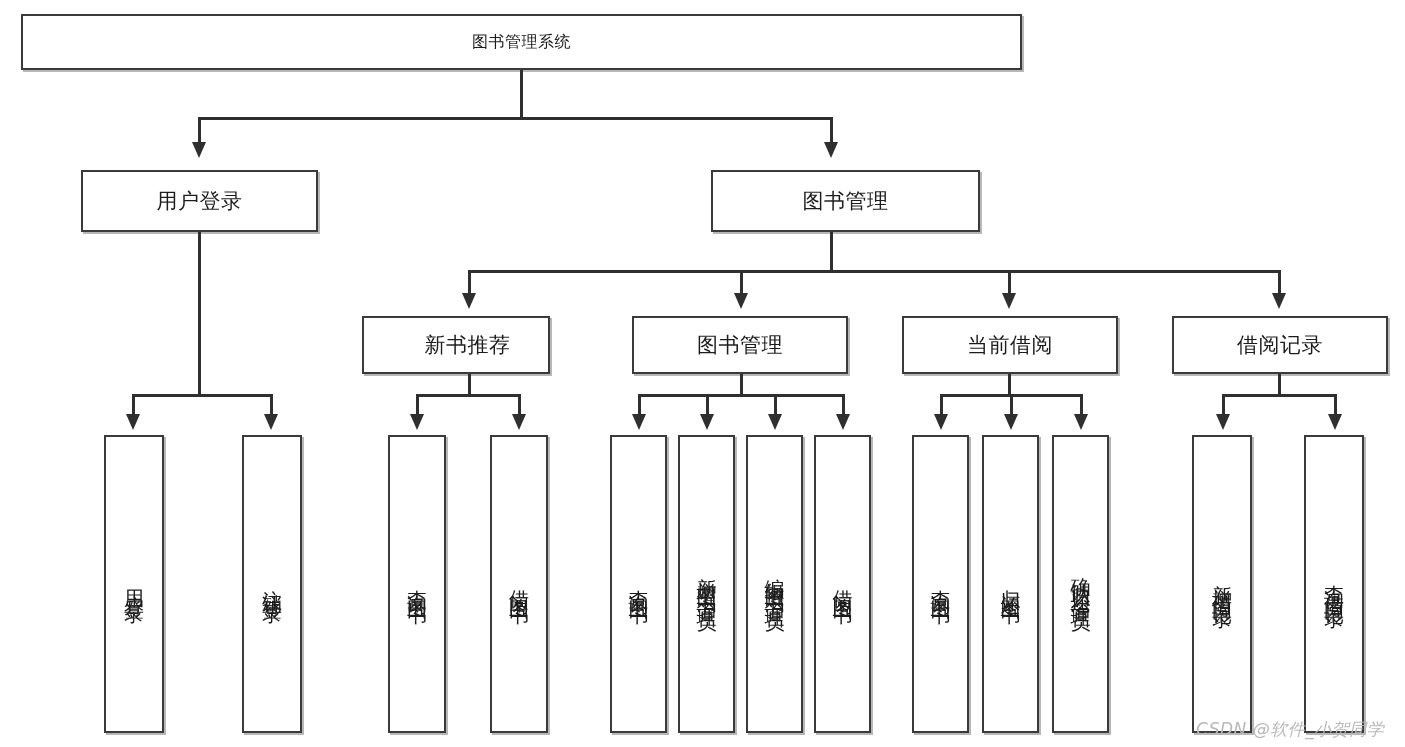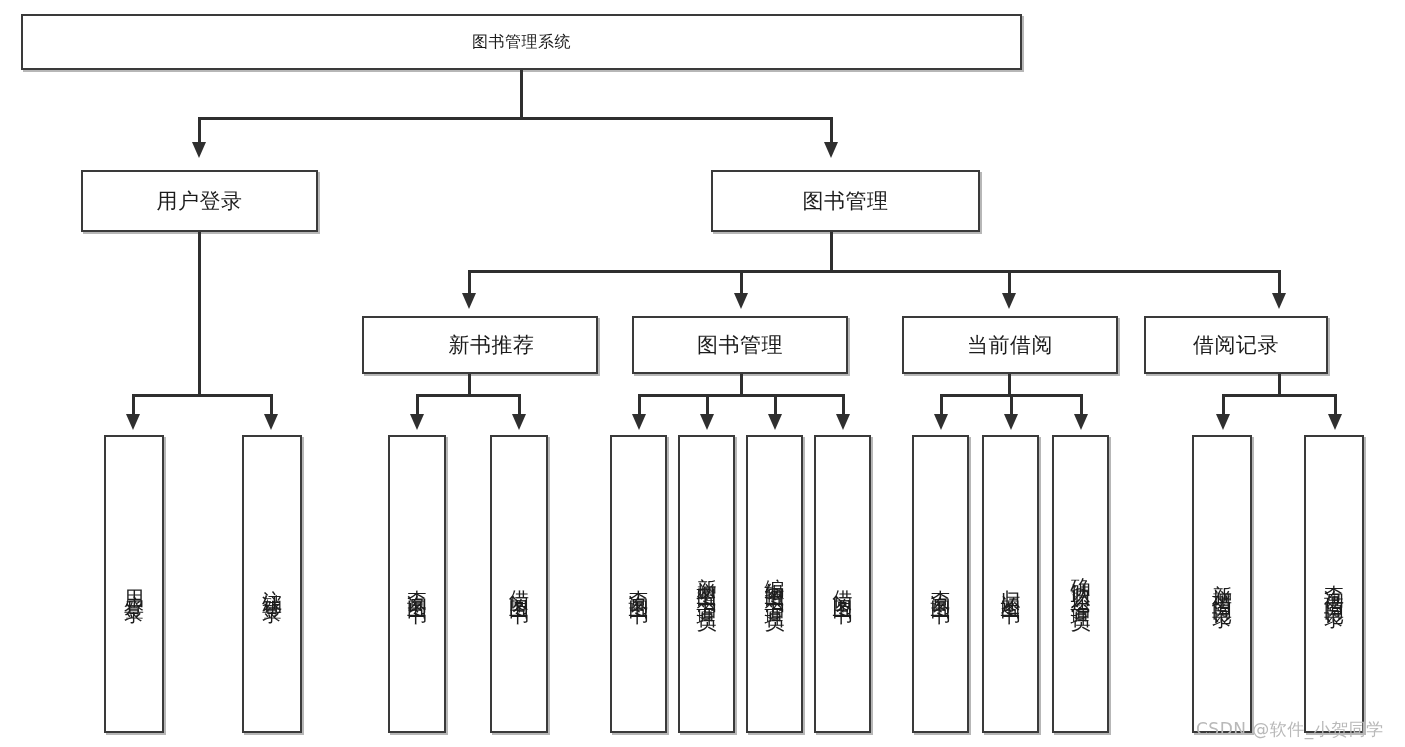--- a/index.html
+++ b/index.html
@@ -125,30 +125,30 @@
 
   <div class="vline" style="left:740px; top:270px; height:25px;"></div>
   <div class="arrow" style="left:734px; top:293px;"></div>
 
   <div class="vline" style="left:1008px; top:270px; height:25px;"></div>
   <div class="arrow" style="left:1002px; top:293px;"></div>
 
   <div class="vline" style="left:1278px; top:270px; height:25px;"></div>
   <div class="arrow" style="left:1272px; top:293px;"></div>
 
-  <div class="node" style="left:362px; top:316px; width:236px; height:58px;padding-left:23px;">
+  <div class="node" style="left:362px; top:316px; width:188px; height:58px;padding-left:23px;">
     <span class="node-label">新书推荐</span>
   </div>
   <div class="node" style="left:632px; top:316px; width:216px; height:58px;">
     <span class="node-label">图书管理</span>
   </div>
   <div class="node" style="left:902px; top:316px; width:216px; height:58px;text-align:center;">
     <span class="node-label">当前借阅</span>
   </div>
-  <div class="node" style="left:1144px; top:316px; width:184px; height:58px;justify-content:center;">
+  <div class="node" style="left:1172px; top:316px; width:216px; height:58px;justify-content:center;">
     <span class="node-label">借阅记录</span>
   </div>
 
   <div class="vline" style="left:468px; top:374px; height:22px;"></div>
   <div class="hline" style="left:416px; top:394px; width:104px;"></div>
   <div class="vline" style="left:416px; top:394px; height:22px;"></div>
   <div class="arrow" style="left:410px; top:414px;"></div>
   <div class="vline" style="left:518px; top:394px; height:22px;"></div>
   <div class="arrow" style="left:512px; top:414px;"></div>
 
@@ -216,15 +216,15 @@
     <span class="node-label">确认归还（管理员）</span>
   </div>
 
   <div class="node leaf" style="left:1192px; top:435px; width:60px; height:298px;">
     <span class="node-label">新增借阅记录</span>
   </div>
   <div class="node leaf" style="left:1304px; top:435px; width:60px; height:298px;">
     <span class="node-label">查询借阅记录</span>
   </div>
 
-  <div id="watermark" style="left:1196px; top:718px;">CSDN @软件_小贺同学</div>
+  <div id="watermark" style="left:1196px; top:718px;font-style:italic;">CSDN @软件_小贺同学</div>
 
 </div>
 
 </body></html>

